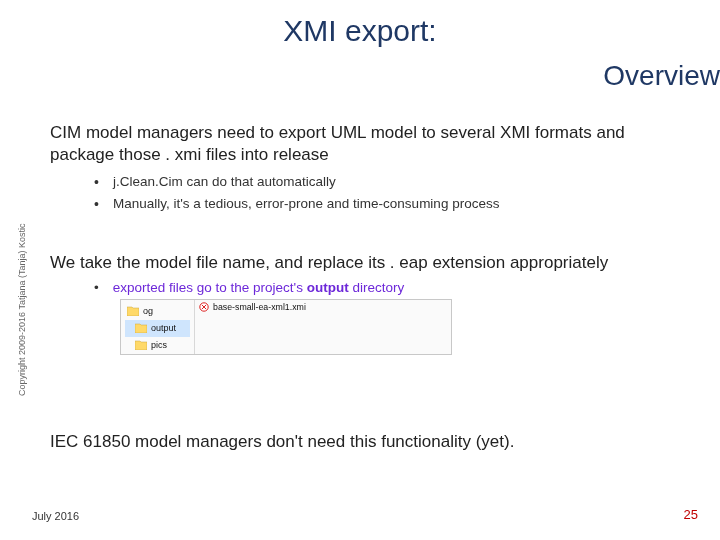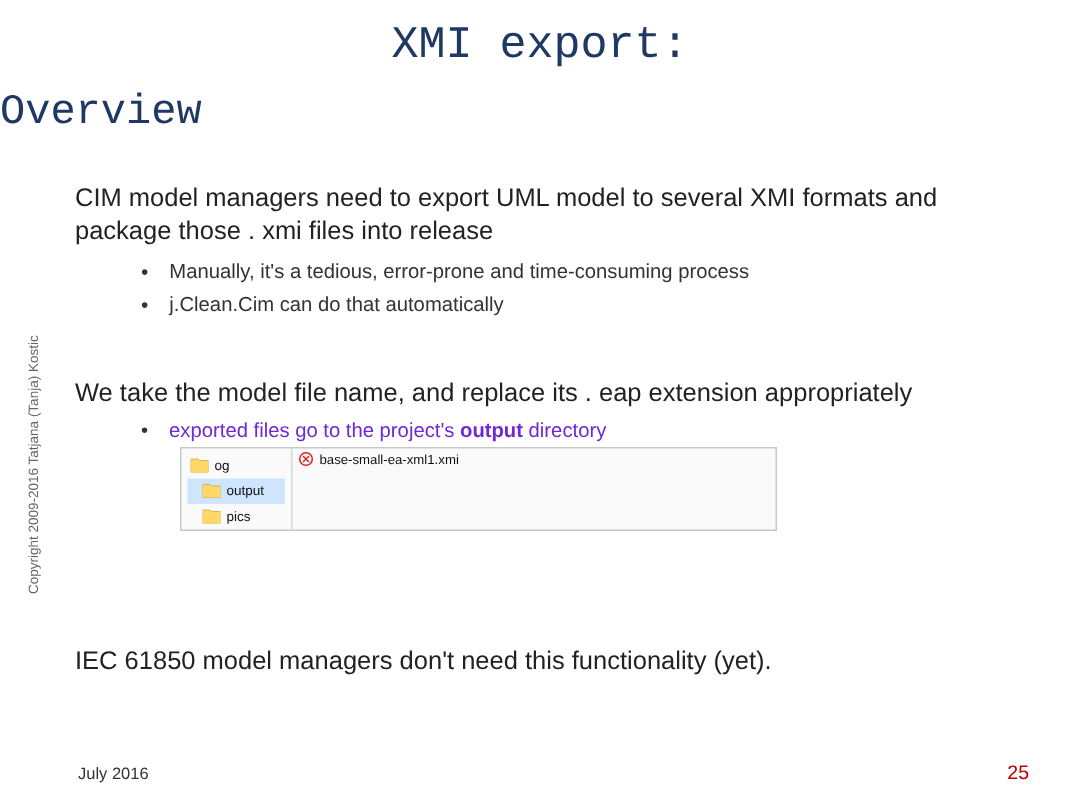--- a/index.html
+++ b/index.html
@@ -1,56 +1,56 @@
 <!DOCTYPE html>
 <html><head>
 <meta charset="utf-8">
 <style>
 *{box-sizing:border-box;margin:0;padding:0}
 body{width:720px;height:540px;background:#fff;font-family:Arial,Helvetica,sans-serif;position:relative;overflow:hidden}
-.title{font-family:Liberation Mono, monospace;font-size:30px;color:#1f3864;text-align:center;margin-top:14px}
-.subtitle{font-family:Liberation Mono, monospace;font-size:28px;color:#1f3864;text-align:left;margin-top:12px}
+.title{font-family:Liberation Sans, sans-serif;font-size:30px;color:#1f3864;text-align:center;margin-top:14px}
+.subtitle{font-family:Liberation Sans, sans-serif;font-size:28px;color:#1f3864;text-align:right;margin-top:12px}
 .content{padding:14px 42px 0 50px}
 .para{font-size:17px;color:#222;line-height:1.3;margin-top:16px}
 .bullets{margin:6px 0 0 44px}
 .bullets li{list-style:none;font-size:13.5px;color:#333;line-height:1.55;display:flex}
 .bullets li:before{content:'\2022';margin-right:14px;font-size:14px}
 .exp-row{display:flex;margin:6px 0 0 44px}
 .exp-row .bt{font-size:13.5px;color:#333;margin-right:14px}
 .exp-row .txt{font-size:13.5px;color:#6d28d9}
-.fileshot{margin:4px 0 0 70px;border:1px solid #c8c8c8;width:398px;height:56px;display:flex;background:#fafafa}
+.fileshot{margin:4px 0 0 70px;border:1px solid #c8c8c8;width:332px;height:56px;display:flex;background:#fafafa}
 .fs-left{width:74px;border-right:1px solid #d8d8d8;padding:3px 4px 0 4px}
 .fs-right{flex:1;padding:0}
 .fs-folder{display:flex;align-items:center;height:17px;font-size:9px;color:#111}
 .fs-folder.sel{background:#cfe5fd}
 .fs-file{display:flex;align-items:center;height:14px;font-size:8.8px;color:#111;padding-left:4px}
 .fs-folder svg,.fs-file svg{margin-right:4px;flex:none}
 .fs-folder.root{padding-left:2px}
 .fs-folder.sub{padding-left:10px}
 .copyright{position:absolute;left:17px;bottom:134px;transform:rotate(-90deg);transform-origin:left top;font-size:9px;color:#666;white-space:nowrap}
-.footer-date{position:absolute;left:52px;bottom:18px;font-size:11px;color:#333}
-.footer-page{position:absolute;right:34px;bottom:18px;font-size:13px;color:#C00000}
+.footer-date{position:absolute;left:32px;bottom:18px;font-size:11px;color:#333}
+.footer-page{position:absolute;right:22px;bottom:18px;font-size:13px;color:#C00000}
 b{font-weight:700}
 .gap{height:20px}
 .bigap{height:60px}
 </style>
 </head>
 <body>
 
 <div class="title">XMI export:</div>
 <div class="subtitle">Overview</div>
 
 <div class="content">
   <div class="para">CIM model managers need to export UML model to several XMI formats and package those . xmi files into release</div>
   <ul class="bullets">
     <li>
-        <span>Manually, it's a tedious, error-prone and time-consuming process</span>
+        <span>j.Clean.Cim can do that automatically</span>
       </li>
     <li>
-        <span>j.Clean.Cim can do that automatically</span>
+        <span>Manually, it's a tedious, error-prone and time-consuming process</span>
       </li>
   </ul>
   <div class="gap"></div>
   <div class="para">We take the model file name, and replace its . eap extension appropriately</div>
   <div class="exp-row">
     <span class="bt">•</span>
     <span class="txt"><span>exported files go to the project's </span><b>output</b><span> directory</span></span>
   </div>
 
   <div class="fileshot">

